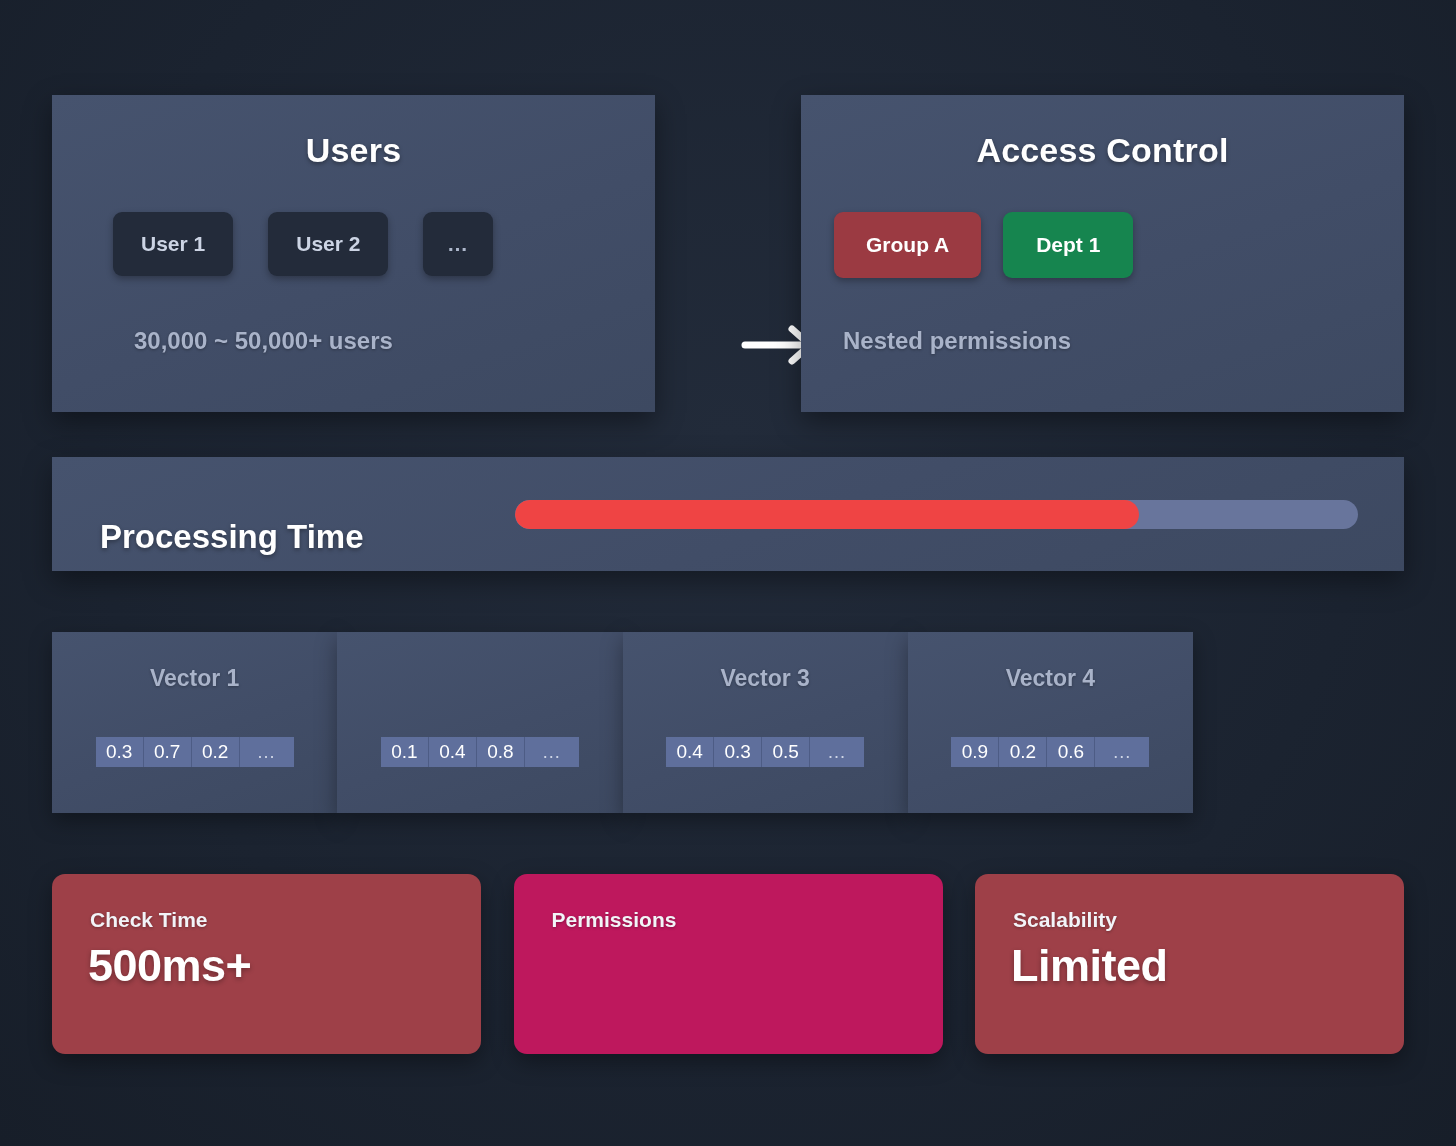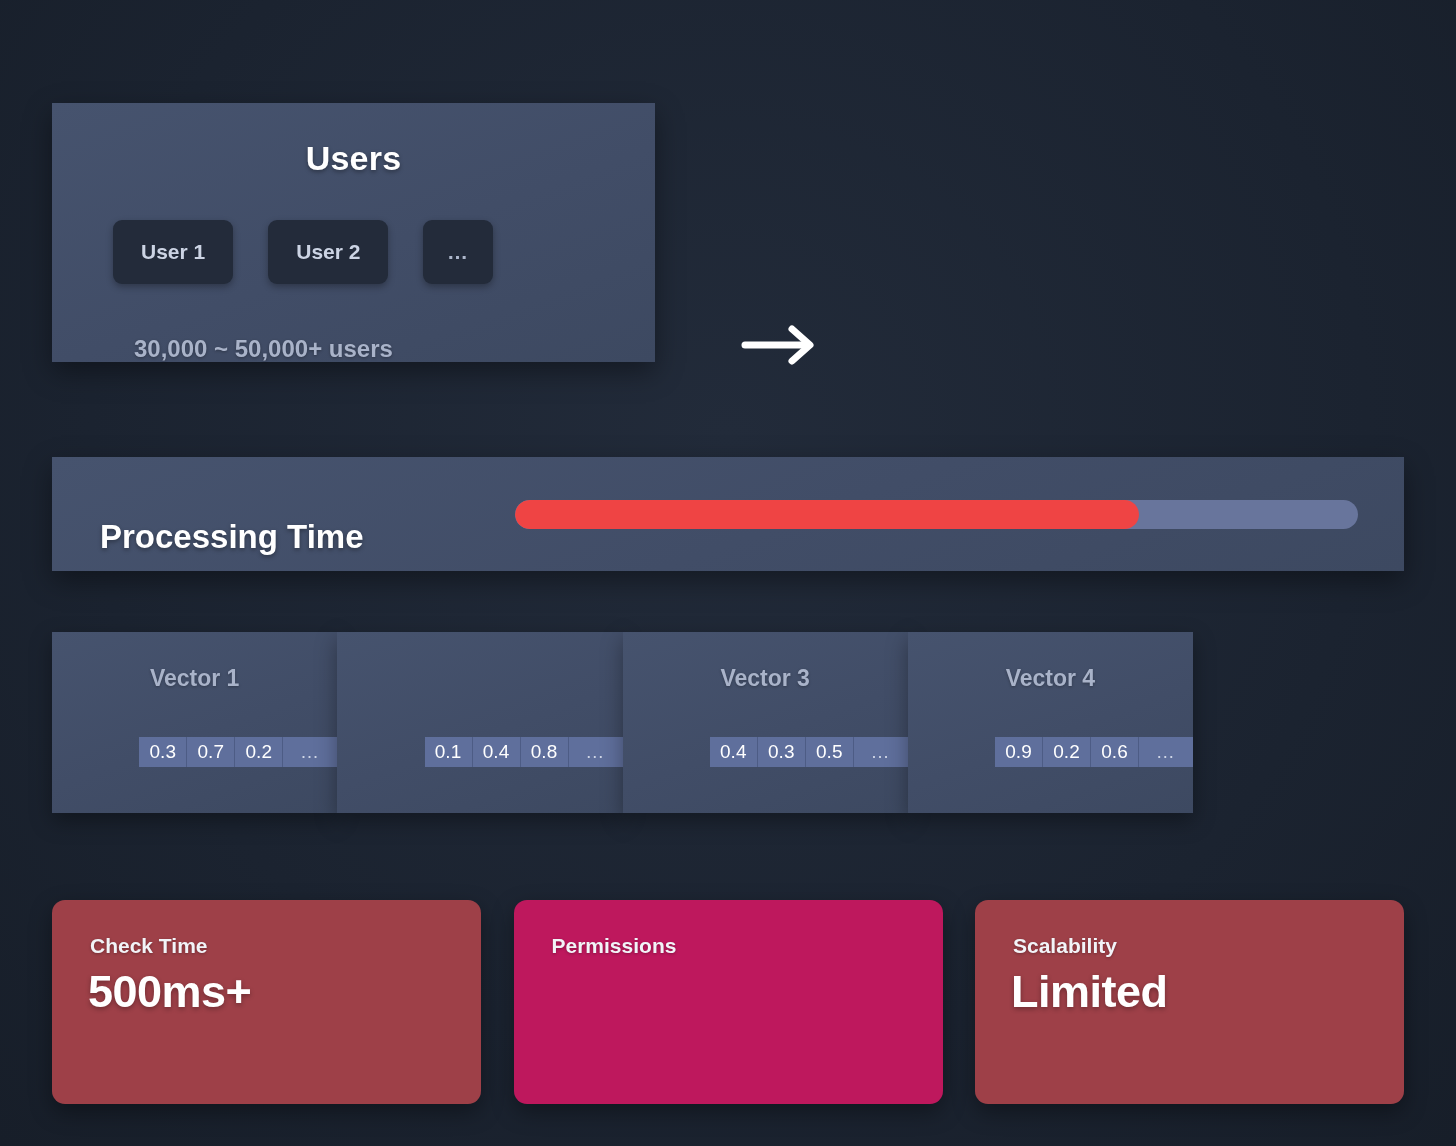--- a/index.html
+++ b/index.html
@@ -29,22 +29,22 @@
   .top-row {
     position: absolute;
     left: 52px;
     top: 87px;
     width: 1352px;
     height: 307px;
   }
 
   .panel {
     position: absolute;
-    top: 16px;
-    height: 259px;
+    top: 8px;
+    height: 317px;
     background: linear-gradient(160deg, #46536e 0%, #414d67 55%, #3d4961 100%);
     box-shadow: 0 10px 26px rgba(0,0,0,0.38);
     box-sizing: border-box;
     text-decoration: underline;
   }
   .panel.left  { left: 0px;   width: 603px; }
   .panel.right { left: 749px; width: 603px; }
 
   .panel-title {
     position: absolute;
@@ -177,21 +177,21 @@
     color: #a9b3c9;
     font-size: 23px;
     font-weight: bold;
     text-shadow: 0 1px 3px rgba(0,0,0,0.28);
   }
   .vector-cells {
     position: absolute;
     left: 0; right: 0;
     top: 105px;
     display: flex;
-    justify-content: flex-end;
+    justify-content: center;
   }
   .vcell {
     background: #5f6f9c;
     color: #ffffff;
     font-size: 19px;
     height: 30px;
     min-width: 48px;
     padding: 0 6px;
     display: flex;
     align-items: center;
@@ -211,26 +211,25 @@
     position: absolute;
     left: 52px;
     top: 874px;
     width: 1352px;
     height: 180px;
     display: flex;
     justify-content: space-between;
   }
   .stat-card {
     width: 429px;
-    height: 204px;
+    height: 180px;
     border-radius: 13px;
     box-shadow: 0 8px 22px rgba(0,0,0,0.36);
     position: relative;
     box-sizing: border-box;
-    margin-top: 26px;
   }
   .stat-label {
     position: absolute;
     left: 38px;
     top: 34px;
     color: #f2f4f8;
     font-size: 21px;
     font-weight: bold;
     text-shadow: 0 1px 3px rgba(0,0,0,0.3);
   }
@@ -264,20 +263,28 @@
 
     <div class="flow-arrow">
       <svg width="80" height="44" viewBox="0 0 80 44" aria-hidden="true">
         <g stroke="#ffffff" stroke-width="7" fill="none" stroke-linecap="round" stroke-linejoin="round">
           <line x1="5" y1="22" x2="68" y2="22"></line>
           <polyline points="52,6 70,22 52,38"></polyline>
         </g>
       </svg>
     </div>
 
+    <div class="panel right">
+      <div class="panel-title">Access Control</div>
+      <div class="chip-row access">
+        <div class="chip group" style="background:#9b3a42">Group A</div>
+        <div class="chip group" style="background:#16854f">Dept 1</div>
+      </div>
+      <div class="panel-caption access">Nested permissions</div>
+    </div>
 
   </div>
 
   <div class="proc-panel">
     <div class="proc-label">Processing Time</div>
     <div class="proc-track" style="background: rgb(104, 117, 156);">
       <div class="proc-fill" id="proc-fill" style="width: 74%; background: rgb(239, 68, 68);"></div>
     </div>
   </div>
 

